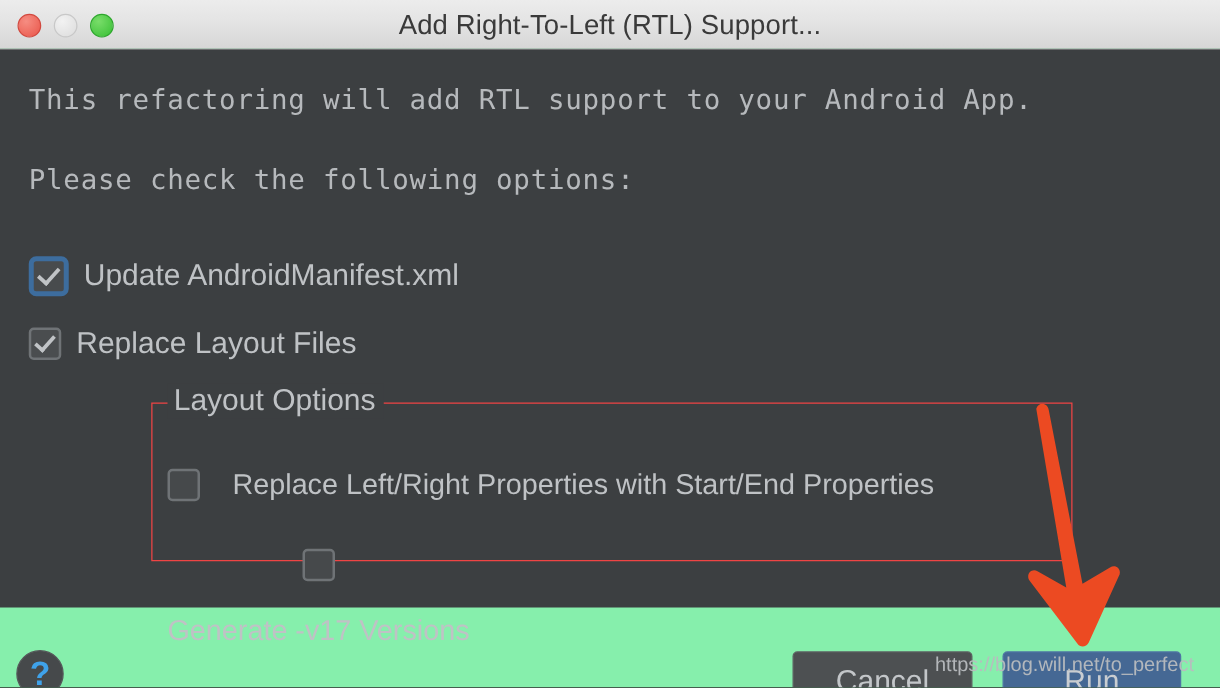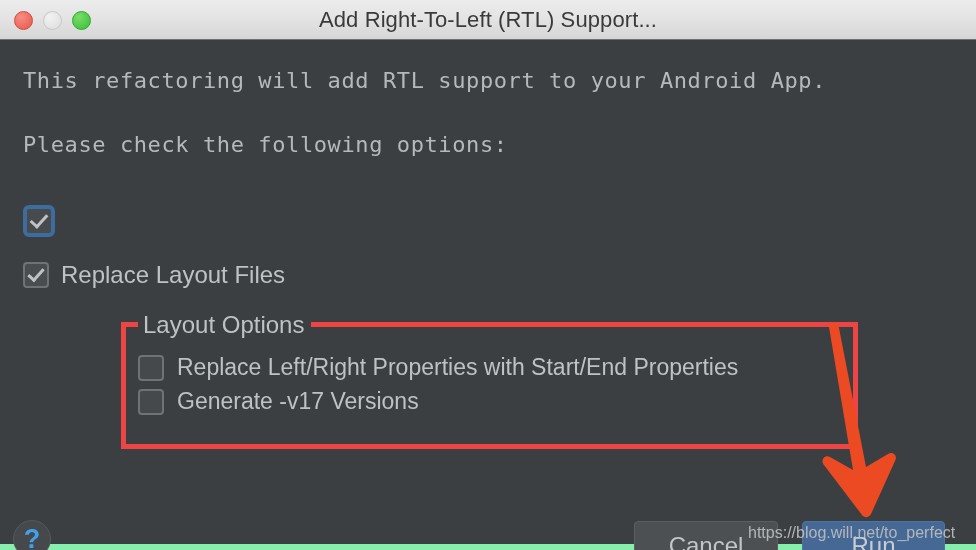--- a/index.html
+++ b/index.html
@@ -55,21 +55,21 @@
     font-size: 22px;
     color: #3a3a3a;
     letter-spacing: 0.1px;
   }
 
   
   .body {
     position: absolute;
     left: 0; top: 40px;
     width: 976px;
-    height: 504px;
+    height: 446px;
     background: #3c3f41;
   }
 
   .para {
     position: absolute;
     left: 23px;
     font-family: "DejaVu Sans Mono", "Liberation Mono", monospace;
     font-size: 22px;
     color: #b6b9bc;
     white-space: nowrap;
@@ -126,42 +126,43 @@
     white-space: nowrap;
   }
 
   
   .group {
     position: absolute;
     left: 121px;
     top: 282px;
     width: 737px;
     height: 127px;
-    border: 5px solid #ef4444;
+    border: 1px solid #ef4444;
     box-sizing: border-box;
   }
   .group-legend {
     position: absolute;
     left: 12px;
     top: -16px;
     background: #3c3f41;
     padding: 0 7px 0 5px;
     font-size: 24px;
     color: #bfc2c5;
     white-space: nowrap;
   }
   .group .chk-row-inner {
     position: absolute;
     left: 12px;
     display: flex;
     align-items: center;
-    gap: 13px;
+    gap: 26px;
+    margin-top: 24px;
   }
   .group .chk-row-inner.g1 { top: 27px; }
-  .group .chk-row-inner.g2 { top: 61px; }
+  .group .chk-row-inner.g2 { top: 92px; flex-direction: column; }
   .group .chk-label { font-size: 23px; }
 
   
   .help {
     position: absolute;
     left: 13px;
     top: 480px;
     width: 38px;
     height: 38px;
     border-radius: 50%;
@@ -242,20 +243,21 @@
 
   <div class="body">
 
     <div class="para p1">This refactoring will add RTL support to your Android App.</div>
     <div class="para p2">Please check the following options:</div>
 
     <div class="chk-row r1">
       <div class="cb focused">
         <span class="tick"></span>
       </div>
+      <div class="chk-label">Update AndroidManifest.xml</div>
     </div>
 
     <div class="chk-row r2">
       <div class="cb">
         <span class="tick"></span>
       </div>
       <div class="chk-label">Replace Layout Files</div>
     </div>
 
     <div class="group">

